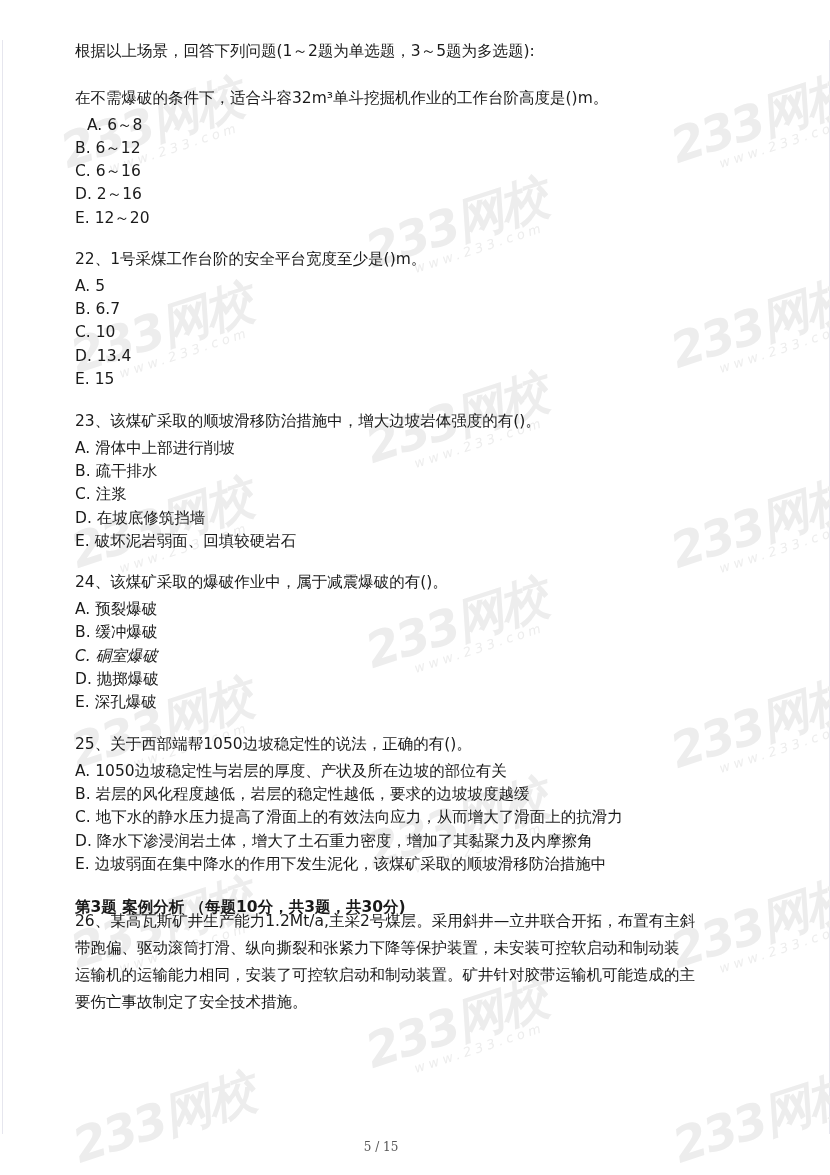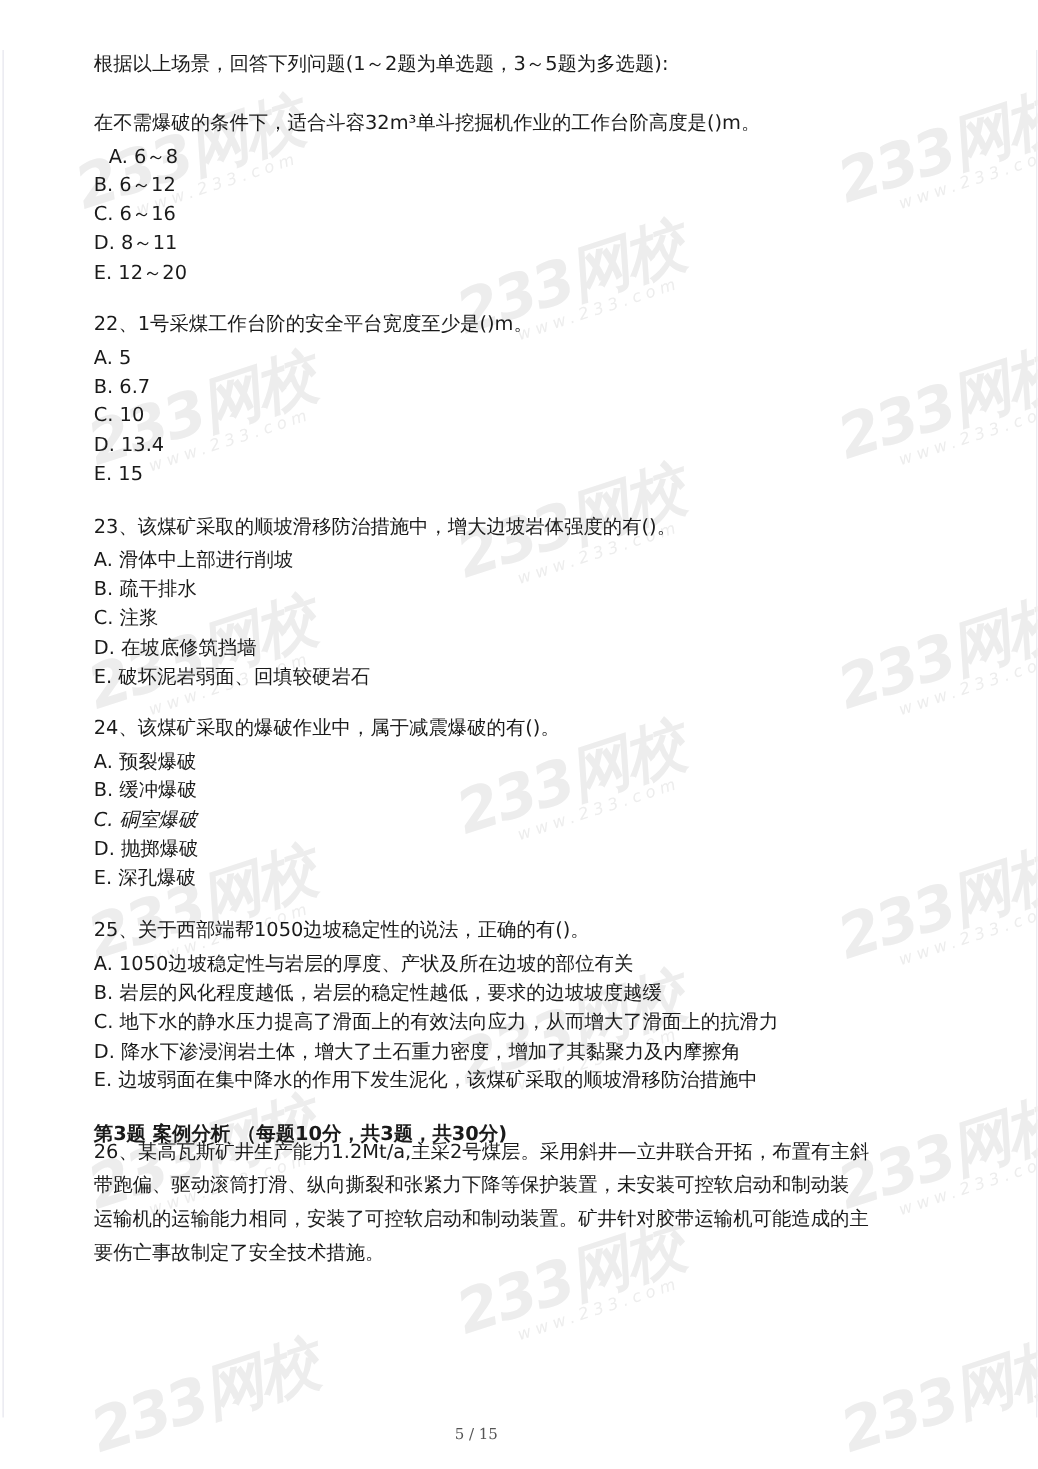--- a/index.html
+++ b/index.html
@@ -91,21 +91,21 @@
     <span class="wm-big">233网校</span>
   </div>
 
 <div class="content">
   <div class="line" style="top:40px;">根据以上场景，回答下列问题(1～2题为单选题，3～5题为多选题):</div>
 
   <div class="line" style="top:87px;">在不需爆破的条件下，适合斗容32m³单斗挖掘机作业的工作台阶高度是()m。</div>
   <div class="line" style="top:114px;margin-left:12px;">A. 6～8</div>
   <div class="line" style="top:137px;">B. 6～12</div>
   <div class="line" style="top:160px;">C. 6～16</div>
-  <div class="line" style="top:183px;">D. 8～11</div>
+  <div class="line" style="top:183px;">D. 2～16</div>
   <div class="line" style="top:207px;">E. 12～20</div>
 
   <div class="line" style="top:248px;">22、1号采煤工作台阶的安全平台宽度至少是()m。</div>
   <div class="line" style="top:275px;">A. 5</div>
   <div class="line" style="top:298px;">B. 6.7</div>
   <div class="line" style="top:321px;">C. 10</div>
   <div class="line" style="top:345px;">D. 13.4</div>
   <div class="line" style="top:368px;">E. 15</div>
 
   <div class="line" style="top:410px;">23、该煤矿采取的顺坡滑移防治措施中，增大边坡岩体强度的有()。</div>

